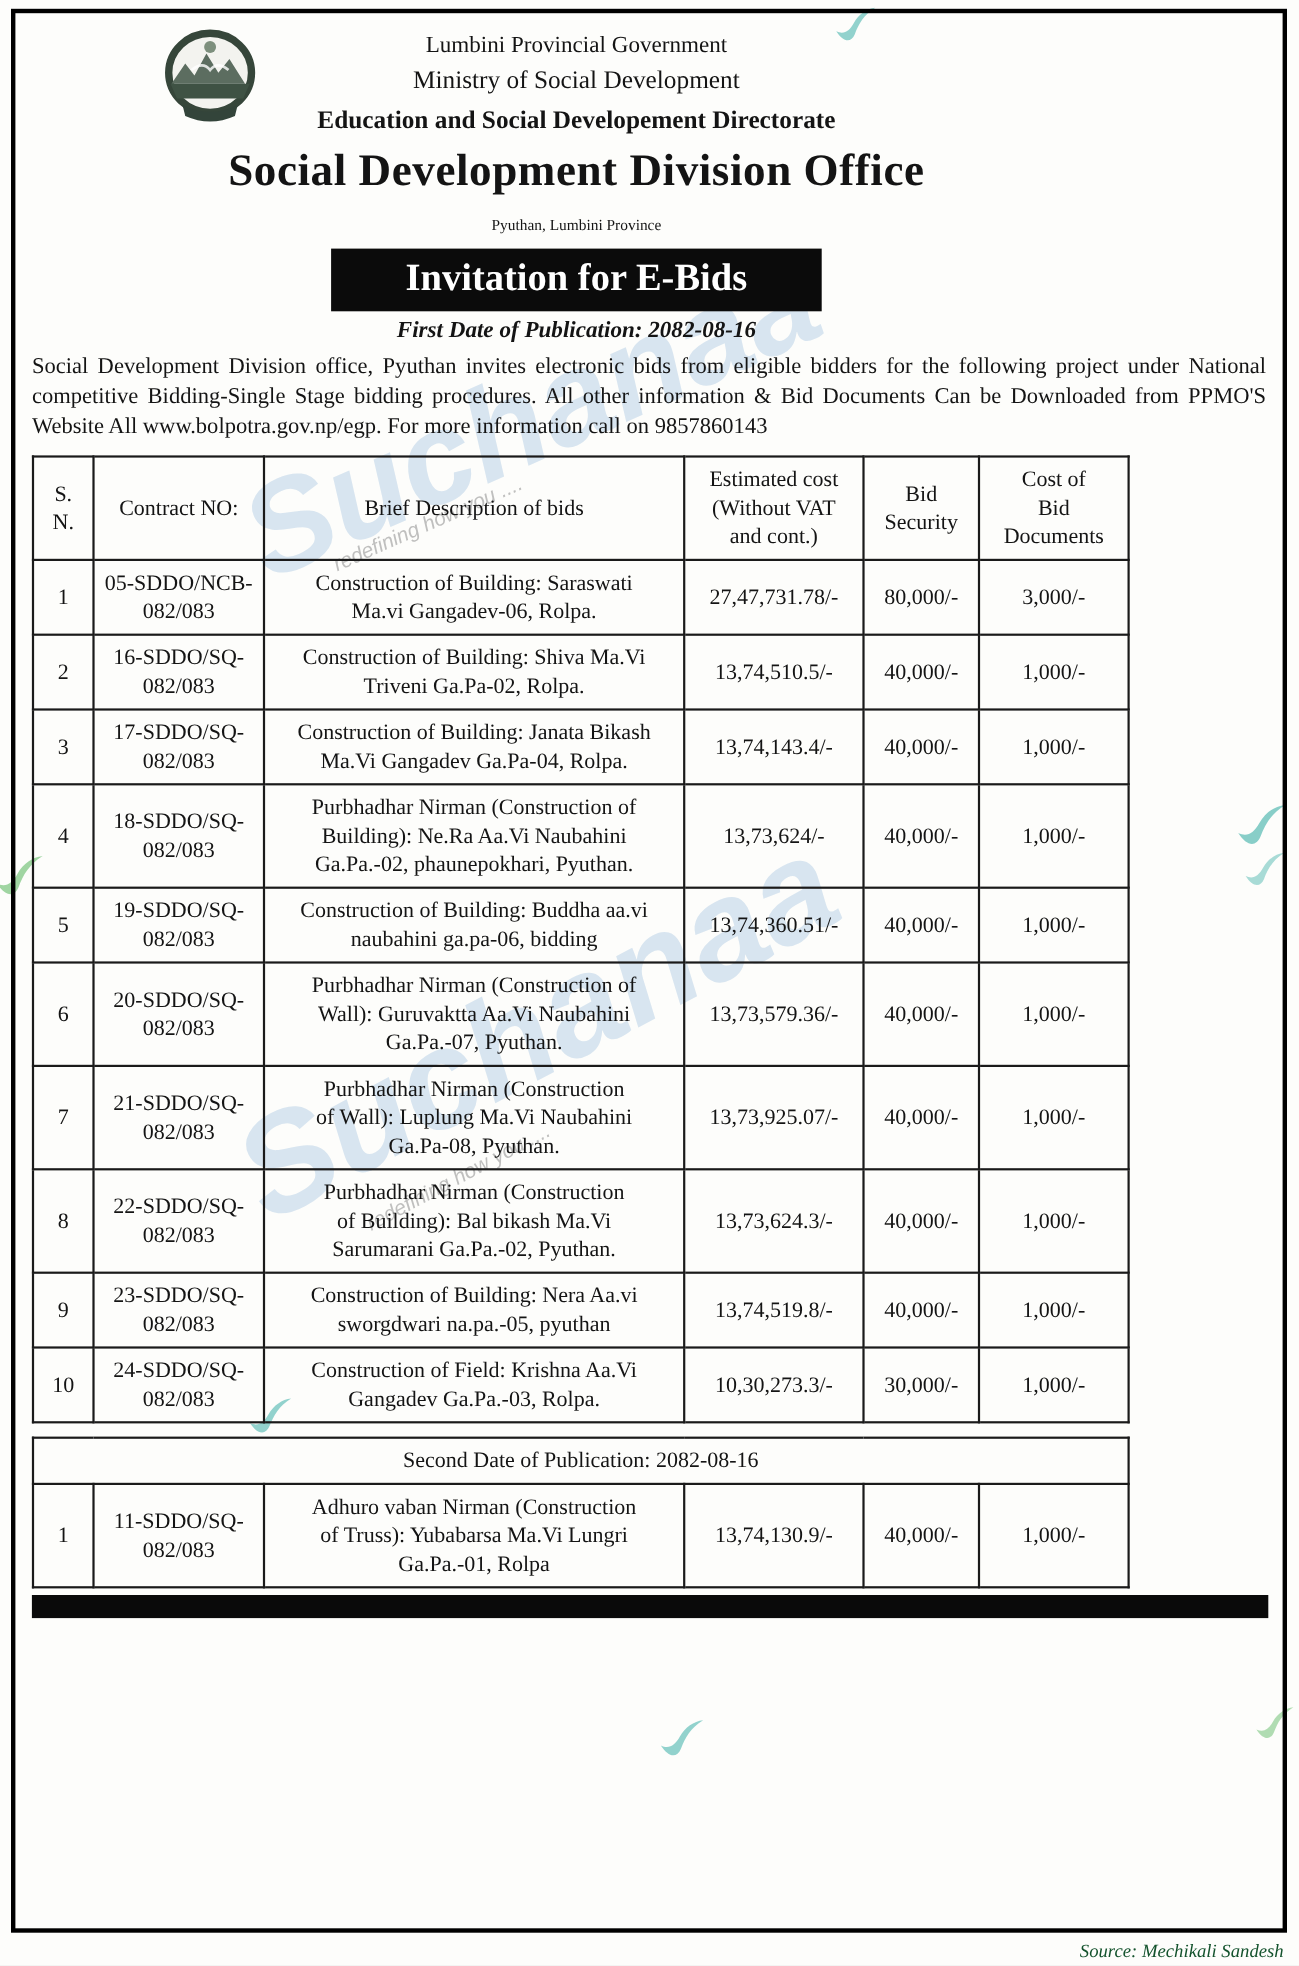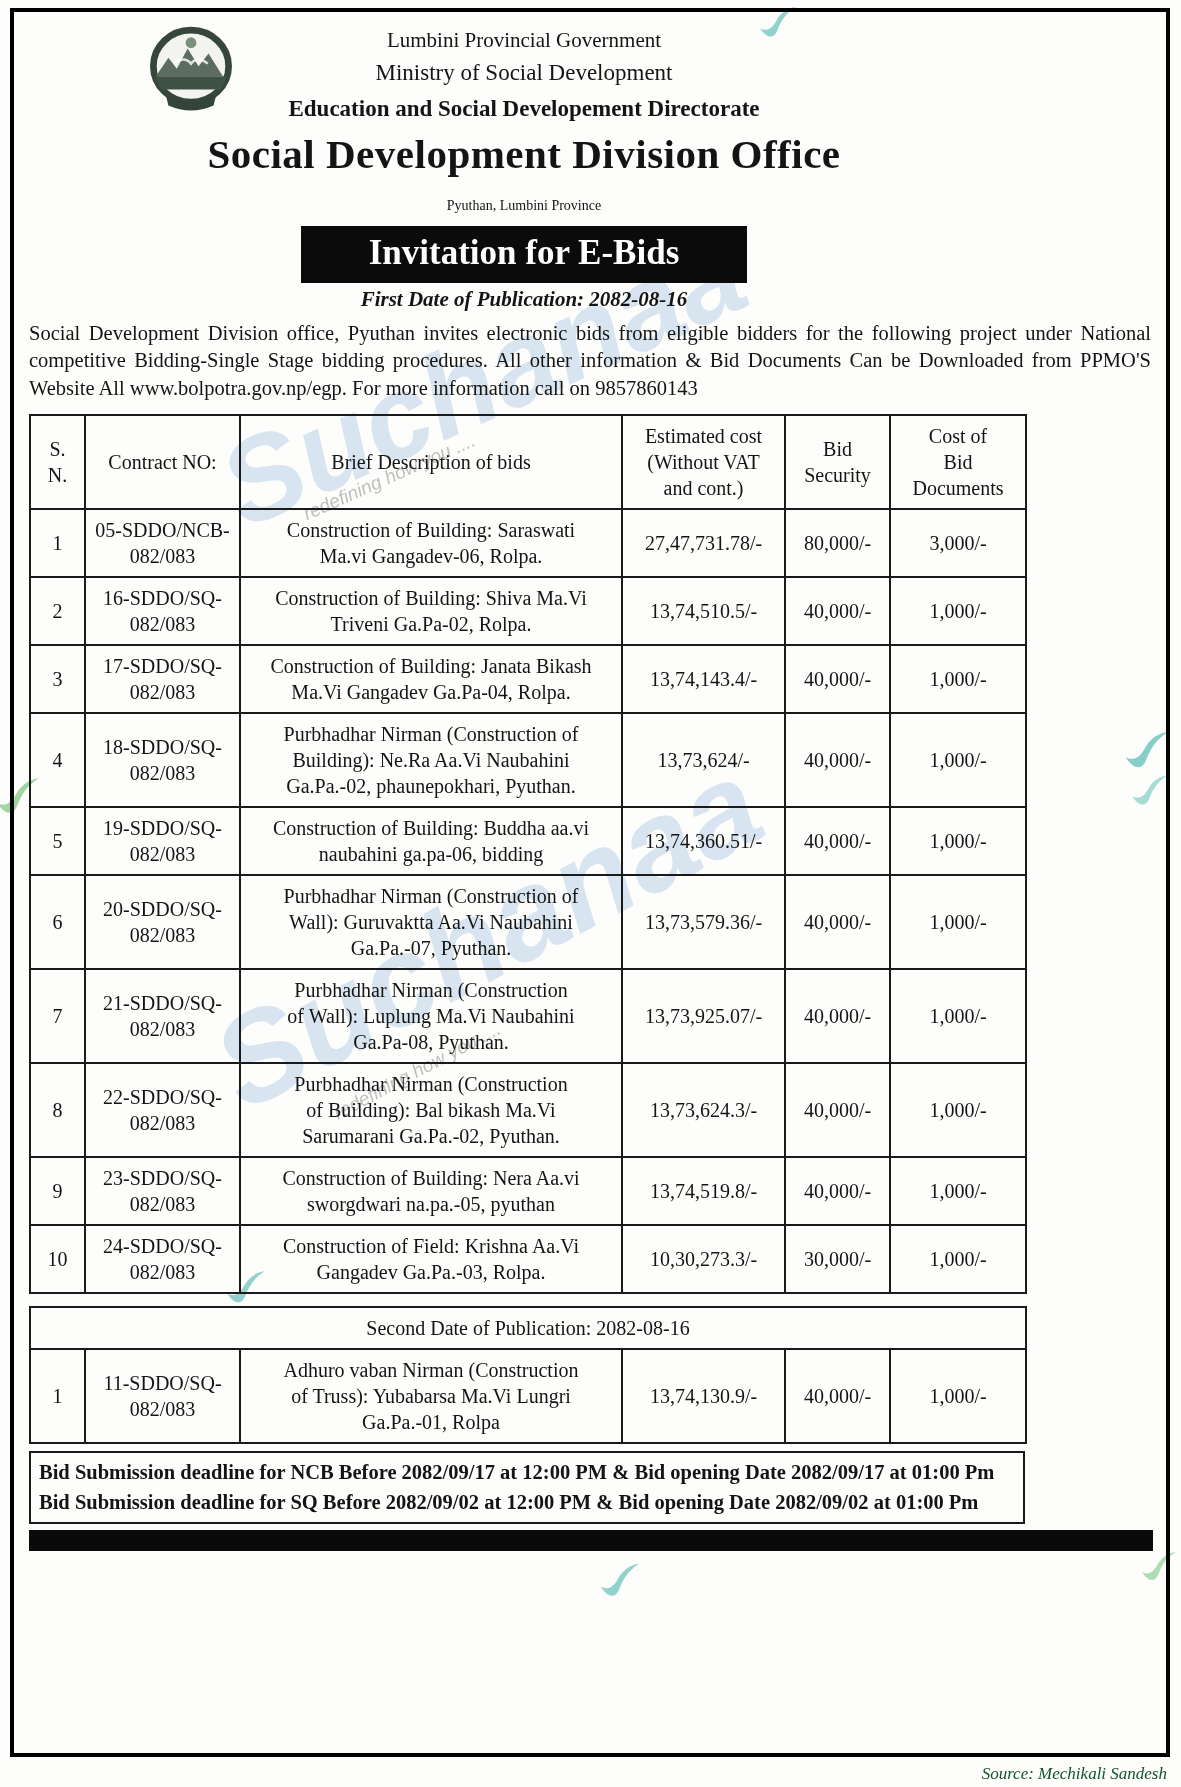--- a/index.html
+++ b/index.html
@@ -309,24 +309,20 @@
     <td class="c-desc">Adhuro vaban Nirman (Construction
 of Truss): Yubabarsa Ma.Vi Lungri
 Ga.Pa.-01, Rolpa</td>
     <td class="c-cost">13,74,130.9/-</td>
     <td class="c-sec">40,000/-</td>
     <td class="c-doc">1,000/-</td>
   </tr>
         </tbody>
     </table>
 
-    <div class="notes-box">
-      <div class="note-line">Bid Submission deadline for NCB Before 2082/09/17 at 12:00 PM &amp; Bid  opening Date 2082/09/17 at 01:00 Pm</div>
-      <div class="note-line">Bid Submission deadline for SQ Before 2082/09/02 at 12:00 PM &amp; Bid opening Date 2082/09/02 at 01:00 Pm</div>
-    </div>
 
     <div class="black-bar"></div>
 
   </div>
 
   <div class="source-line">Source: Mechikali Sandesh</div>
 
 </div>
 
 </body></html>

